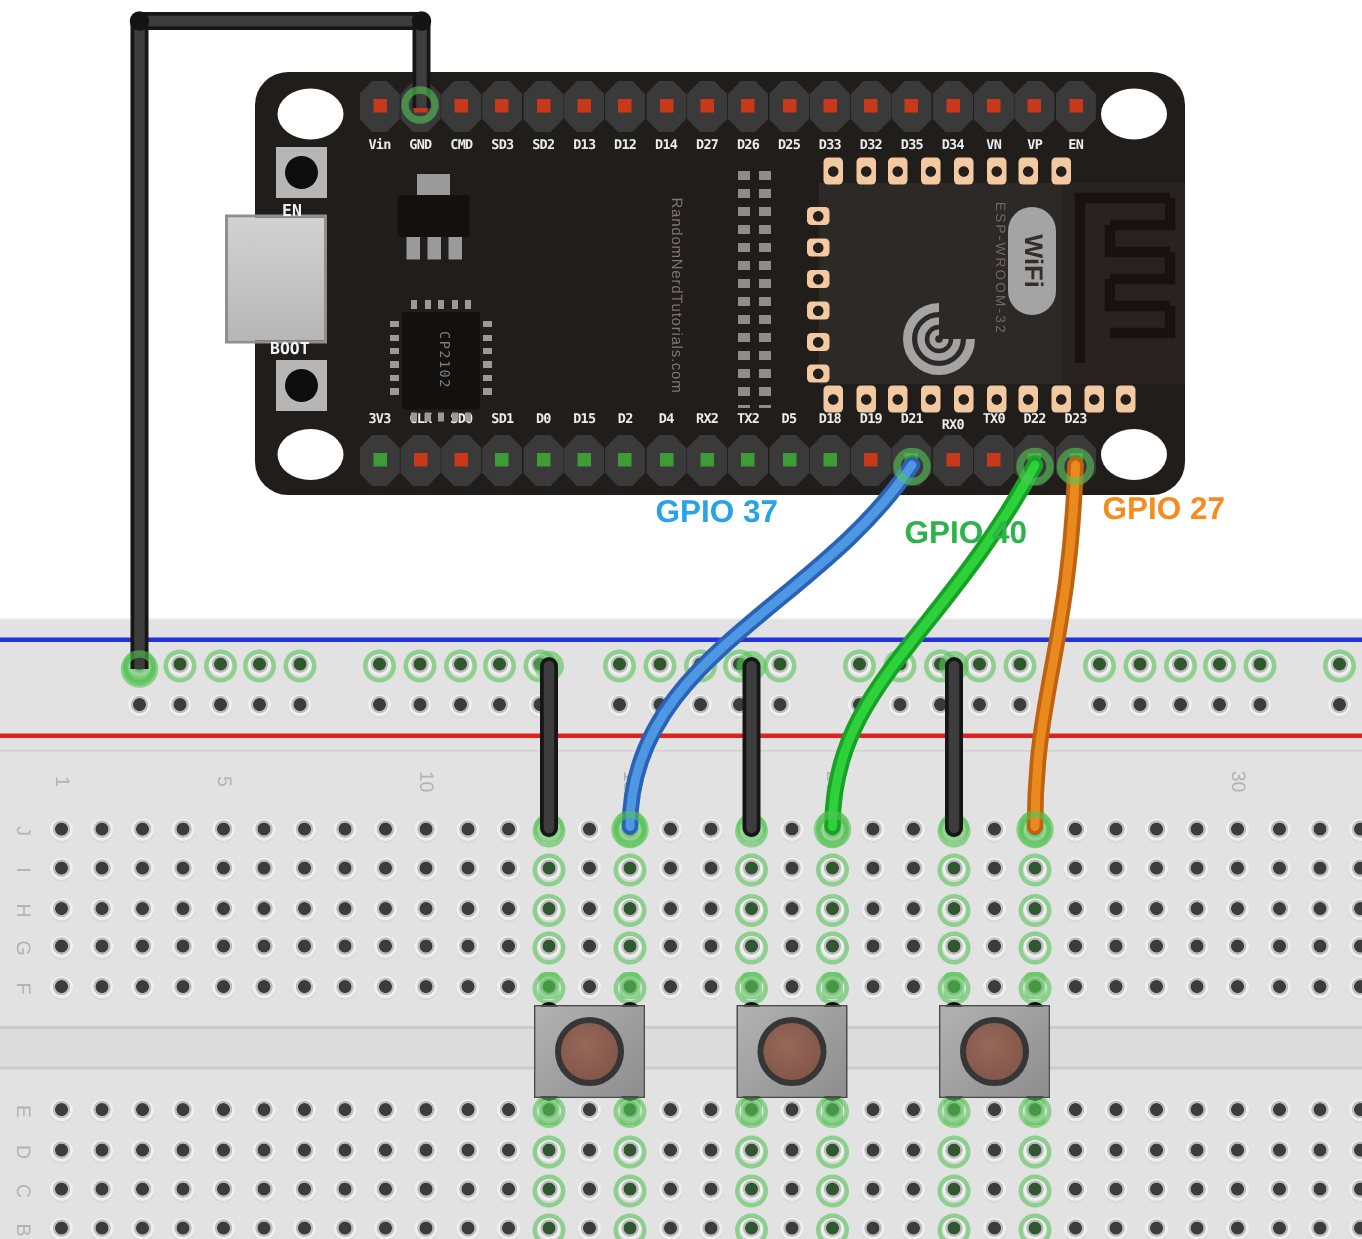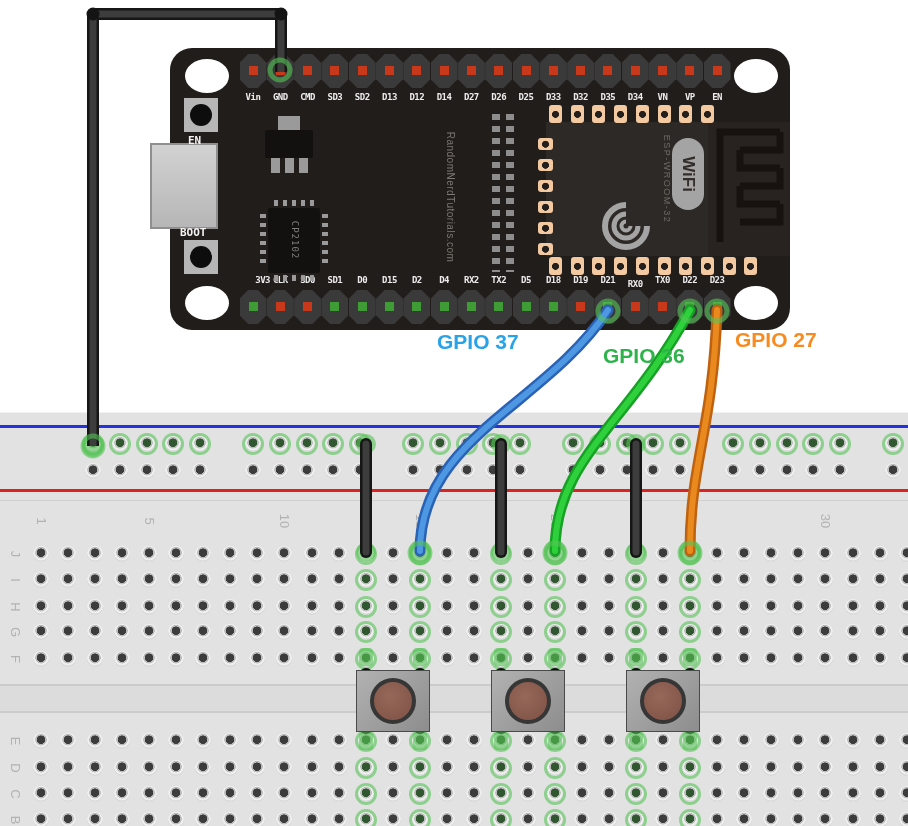--- a/index.html
+++ b/index.html
@@ -645,21 +645,21 @@
           <div class="pin-sq red"></div>
         </div>
         <div class="pin-label" style="left: 502.8px; top: 44px;">VP</div>
         <div class="pinhead" style="left: 533.6px; top: 6px;">
           <div class="pin-sq red"></div>
         </div>
         <div class="pin-label" style="left: 530.1px; top: 44px;">EN</div>
         <div class="pinhead" style="left: 69.5px; top: 242px;">
           <div class="pin-sq green"></div>
         </div>
-        <div class="pin-label" style="left: 66px; top: 227px; text-align: right;">3V3</div>
+        <div class="pin-label" style="left: 66px; top: 227px;">3V3</div>
         <div class="pinhead" style="left: 96.8px; top: 242px;">
           <div class="pin-sq red"></div>
         </div>
         <div class="pin-label" style="left: 93.3px; top: 227px;">CLK</div>
         <div class="pinhead" style="left: 124.1px; top: 242px;">
           <div class="pin-sq red"></div>
         </div>
         <div class="pin-label" style="left: 120.6px; top: 227px;">SD0</div>
         <div class="pinhead" style="left: 151.4px; top: 242px;">
           <div class="pin-sq green"></div>
@@ -855,16 +855,16 @@
         <circle cx="690" cy="311" r="10" fill="none" stroke="rgba(85,195,85,0.6)" stroke-width="5"></circle>
         <circle cx="717" cy="311" r="10" fill="none" stroke="rgba(85,195,85,0.6)" stroke-width="5"></circle>
         <circle cx="93" cy="446" r="10" fill="none" stroke="rgba(85,195,85,0.6)" stroke-width="5"></circle>
         <circle cx="420" cy="553" r="10" fill="none" stroke="rgba(85,195,85,0.6)" stroke-width="5"></circle>
         <circle cx="555" cy="553" r="10" fill="none" stroke="rgba(85,195,85,0.6)" stroke-width="5"></circle>
         <circle cx="690" cy="553" r="10" fill="none" stroke="rgba(85,195,85,0.6)" stroke-width="5"></circle>
       </g>
   </svg>
 
   <div class="gpio-label" style="left: 437px; top: 330px; color: rgb(41, 163, 232);">GPIO 37</div>
-  <div class="gpio-label" style="left: 603px; top: 344px; color: rgb(45, 179, 74);">GPIO 36</div>
+  <div class="gpio-label" style="left: 603px; top: 344px; color: rgb(45, 179, 74);">GPIO 40</div>
   <div class="gpio-label" style="left: 735px; top: 328px; color: rgb(247, 139, 31);">GPIO 27</div>
 
 </div>
 
 </body></html>

